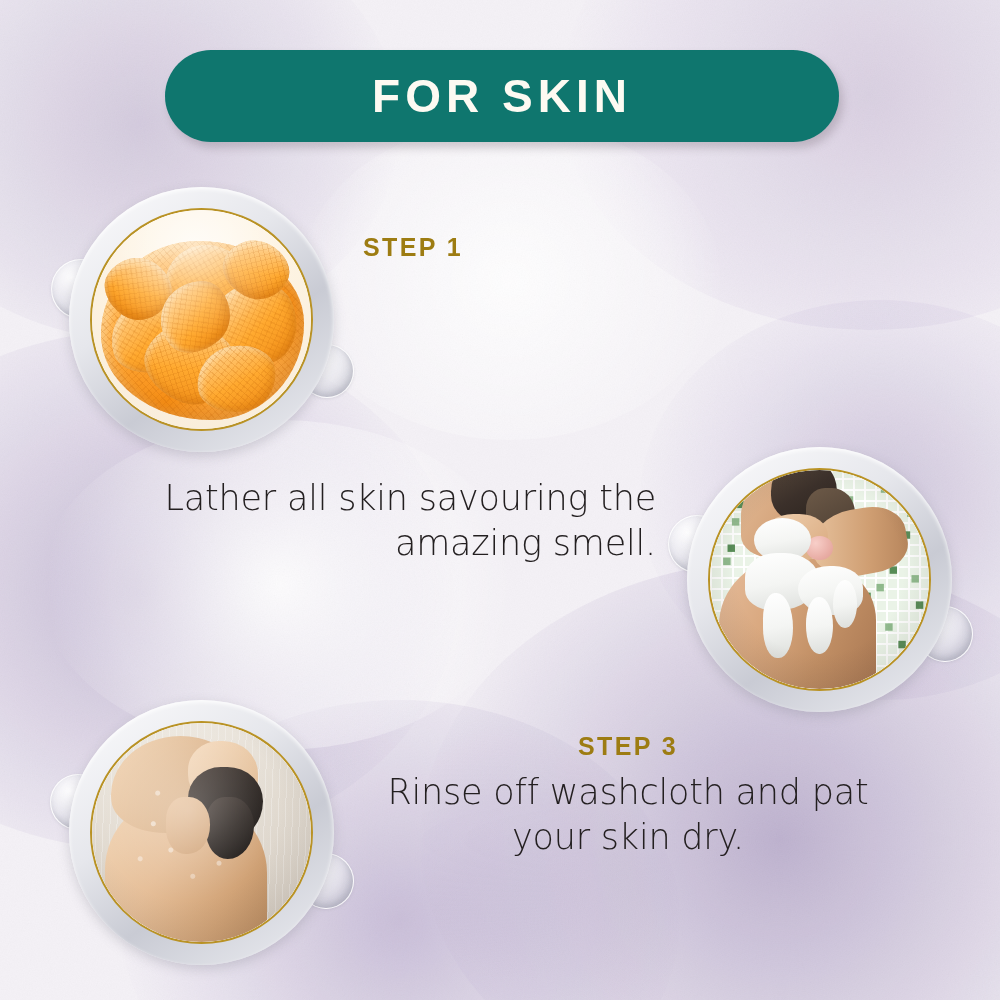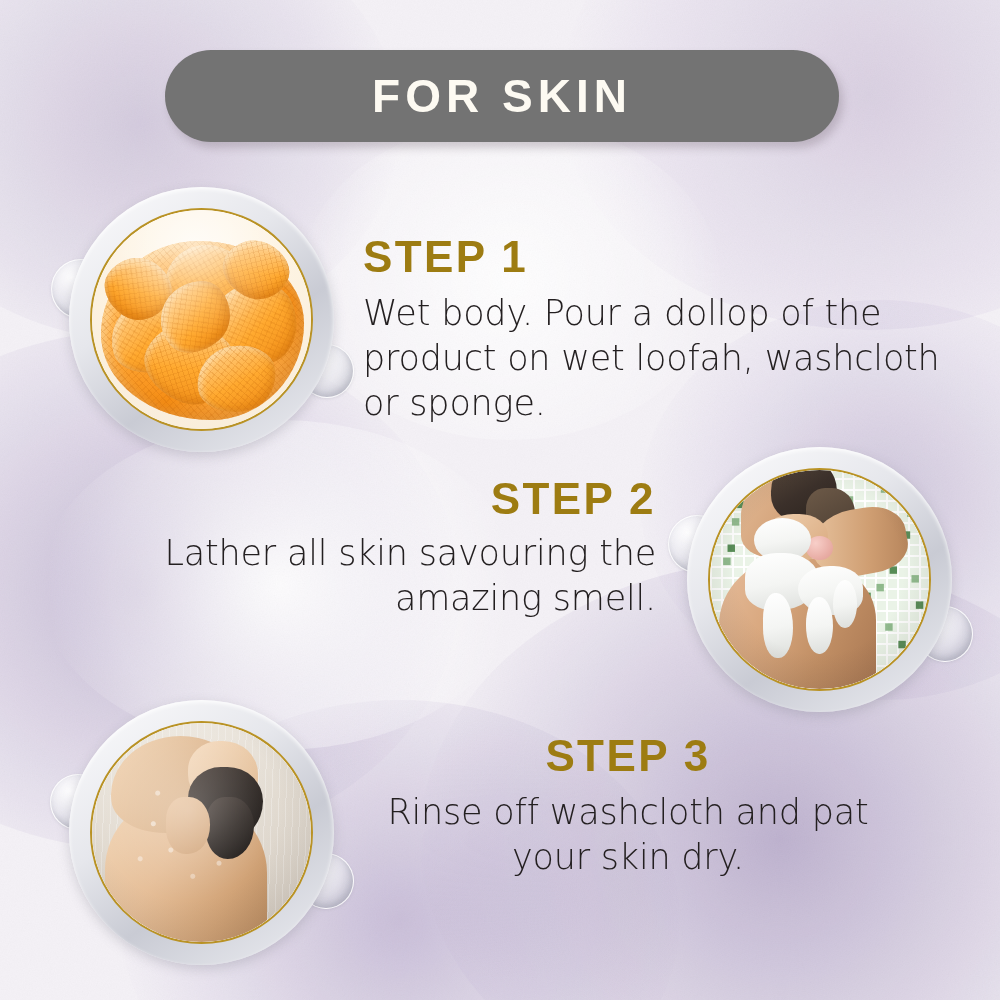--- a/index.html
+++ b/index.html
@@ -28,21 +28,21 @@
     position:absolute; inset:0;
     pointer-events:none;
     opacity:.55;
   }
 
   
   #banner {
     position:absolute;
     left:165px; top:50px;
     width:674px; height:92px;
-    background:#737373;
+    background:#0f766e;
     border-radius:46px;
     box-shadow:4px 6px 9px rgba(120,110,120,.33);
     display:flex; align-items:center; justify-content:center;
   }
   #banner-title {
     color:#fdfaf2;
     font-size:46px;
     font-weight:bold;
     letter-spacing:5px;
     font-family:"Liberation Sans", sans-serif;
@@ -150,21 +150,21 @@
   .hair3 {
     position:absolute;
     background:linear-gradient(145deg,#4b403a 0%,#2d2622 50%,#161210 100%);
   }
 
   
   .step-block { position:absolute; }
   .step-label {
     color:#9d7c12;
     font-weight:bold;
-    font-size:44px;
+    font-size:25px;
     letter-spacing:2.4px;
     font-family:"Liberation Sans", sans-serif;
     line-height:1.05;
   }
   .step-body {
     color:#231f20;
     font-size:35px;
     line-height:1.28;
     font-family:"DejaVu Sans", sans-serif;
     font-weight:300;
@@ -255,25 +255,23 @@
           </div>
 
         <div style="position:absolute; inset:0; border-radius:50%;
              background:radial-gradient(circle at 46% 16%, rgba(255,255,255,.55) 0%, rgba(255,255,255,0) 42%);"></div>
       </div>
     </div>
   </div>
 
   <div class="step-block" id="step1-block">
     <div class="step-label">STEP 1</div>
-    <div class="step-body">Wet body. Pour a dollop of the product on wet loofah, washcloth or sponge.</div>
   </div>
 
   <div class="step-block" id="step2-block">
-    <div class="step-label">STEP 2</div>
     <div class="step-body">Lather all skin savouring the amazing smell.</div>
   </div>
 
   <div class="photo-frame" style="left:687px; top:447px; width:265px; height:265px;">
     <div class="nub" style="left:-19px; top:68px; width:58px; height:58px;"></div>
     <div class="nub" style="right:-21px; bottom:50px; width:56px; height:56px;"></div>
     <div class="ring-outer"></div>
     <div class="ring-gold" style="inset:21px;">
       <div class="photo">
 

